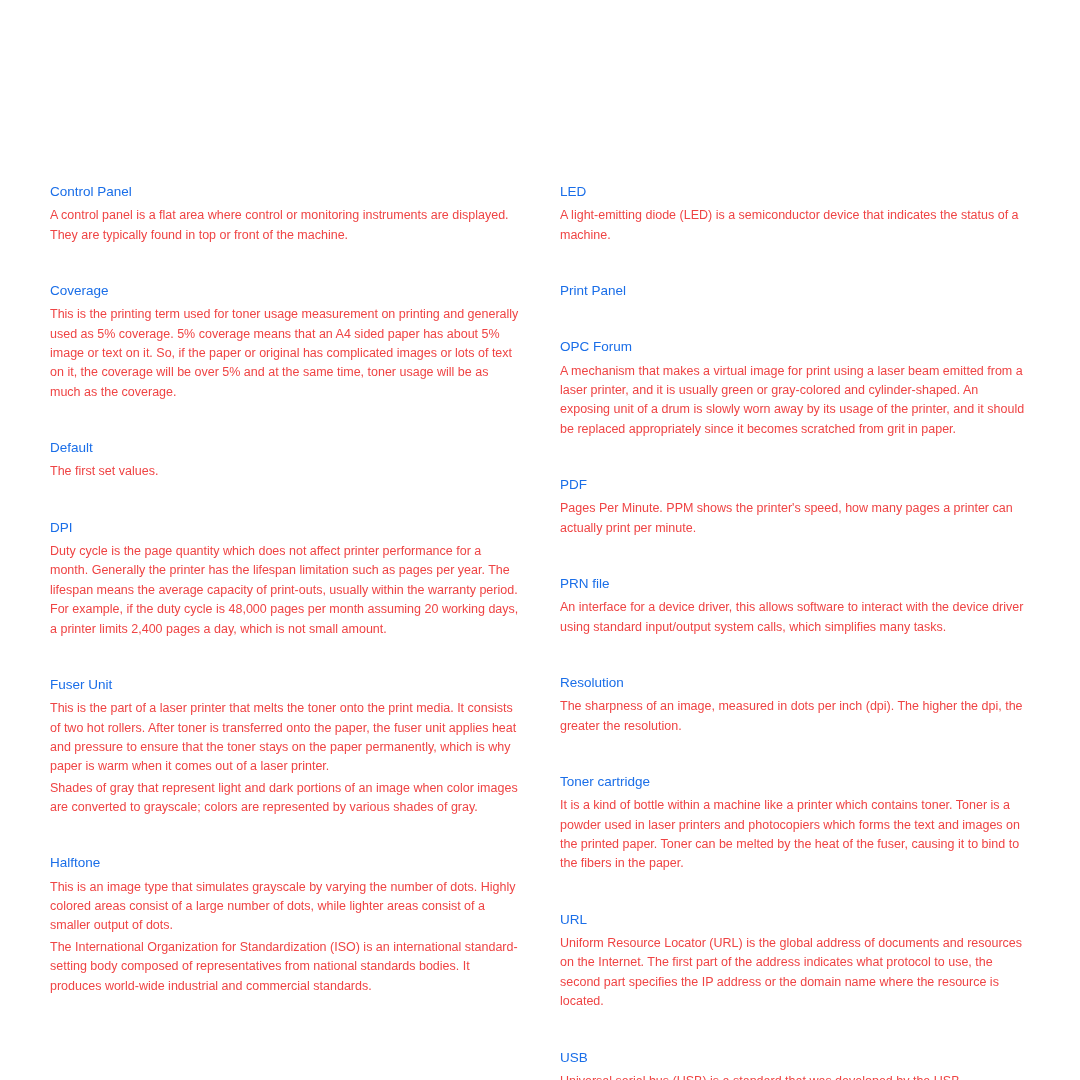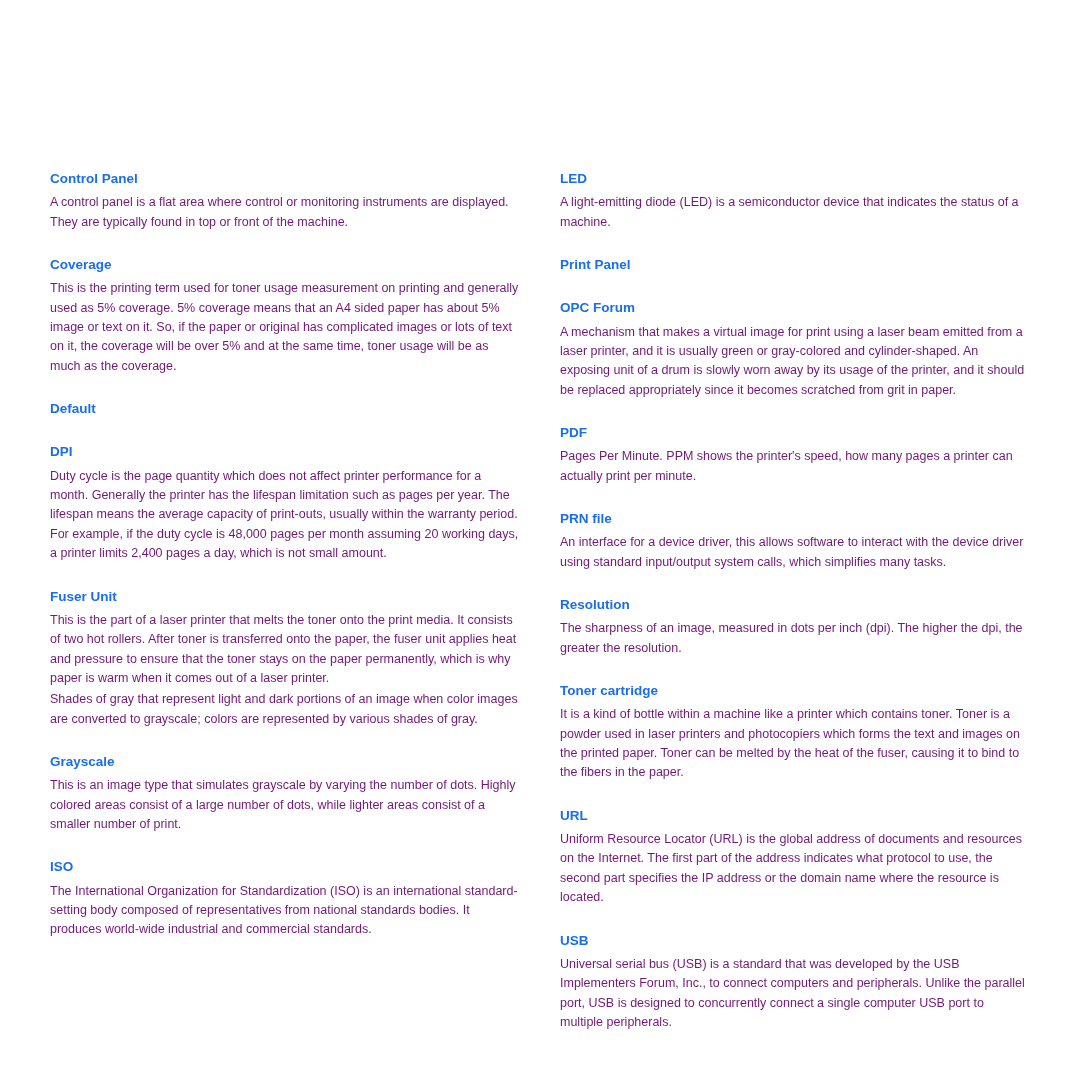--- a/index.html
+++ b/index.html
@@ -28,27 +28,27 @@
       color: #1a1aff;
       margin-right: 6px;
     }
     .two-col {
       display: grid;
       grid-template-columns: 1fr 1fr;
       gap: 0 40px;
     }
     .term-heading {
       color: #1a6ee8;
-      font-weight: bold;
+      font-weight: normal;
       font-size: 13.5px;
-      margin-top: 23px;
+      margin-top: 36px;
       margin-bottom: 4px;
     }
     .term-body {
-      color: #701a75;
+      color: #ef4444;
       font-size: 12.5px;
       line-height: 1.55;
       margin-bottom: 2px;
     }
   </style>
 </head>
 <body>
 
 <div class="page">
   <div class="chapter-title">
@@ -56,28 +56,28 @@
   </div>
 
   <div class="two-col">
 
     <div class="left-col" id="left-col">
         <div class="term-heading">Control Panel</div>
         <div class="term-body">A control panel is a flat area where control or monitoring instruments are displayed. They are typically found in top or front of the machine.</div>
         <div class="term-heading">Coverage</div>
         <div class="term-body">This is the printing term used for toner usage measurement on printing and generally used as 5% coverage. 5% coverage means that an A4 sided paper has about 5% image or text on it. So, if the paper or original has complicated images or lots of text on it, the coverage will be over 5% and at the same time, toner usage will be as much as the coverage.</div>
         <div class="term-heading">Default</div>
+        <div class="term-body">The first set values.</div>
         <div class="term-heading">DPI</div>
         <div class="term-body">Duty cycle is the page quantity which does not affect printer performance for a month. Generally the printer has the lifespan limitation such as pages per year. The lifespan means the average capacity of print-outs, usually within the warranty period. For example, if the duty cycle is 48,000 pages per month assuming 20 working days, a printer limits 2,400 pages a day, which is not small amount.</div>
         <div class="term-heading">Fuser Unit</div>
         <div class="term-body">This is the part of a laser printer that melts the toner onto the print media. It consists of two hot rollers. After toner is transferred onto the paper, the fuser unit applies heat and pressure to ensure that the toner stays on the paper permanently, which is why paper is warm when it comes out of a laser printer.</div>
         <div class="term-body">Shades of gray that represent light and dark portions of an image when color images are converted to grayscale; colors are represented by various shades of gray.</div>
-        <div class="term-heading">Grayscale</div>
-        <div class="term-body">This is an image type that simulates grayscale by varying the number of dots. Highly colored areas consist of a large number of dots, while lighter areas consist of a smaller number of print.</div>
-        <div class="term-heading">ISO</div>
+        <div class="term-heading">Halftone</div>
+        <div class="term-body">This is an image type that simulates grayscale by varying the number of dots. Highly colored areas consist of a large number of dots, while lighter areas consist of a smaller output of dots.</div>
         <div class="term-body">The International Organization for Standardization (ISO) is an international standard-setting body composed of representatives from national standards bodies. It produces world-wide industrial and commercial standards.</div>
       </div>
 
     <div class="right-col" id="right-col">
         <div class="term-heading">LED</div>
         <div class="term-body">A light-emitting diode (LED) is a semiconductor device that indicates the status of a machine.</div>
         <div class="term-heading">Print Panel</div>
         <div class="term-heading">OPC Forum</div>
         <div class="term-body">A mechanism that makes a virtual image for print using a laser beam emitted from a laser printer, and it is usually green or gray-colored and cylinder-shaped. An exposing unit of a drum is slowly worn away by its usage of the printer, and it should be replaced appropriately since it becomes scratched from grit in paper.</div>
         <div class="term-heading">PDF</div>

